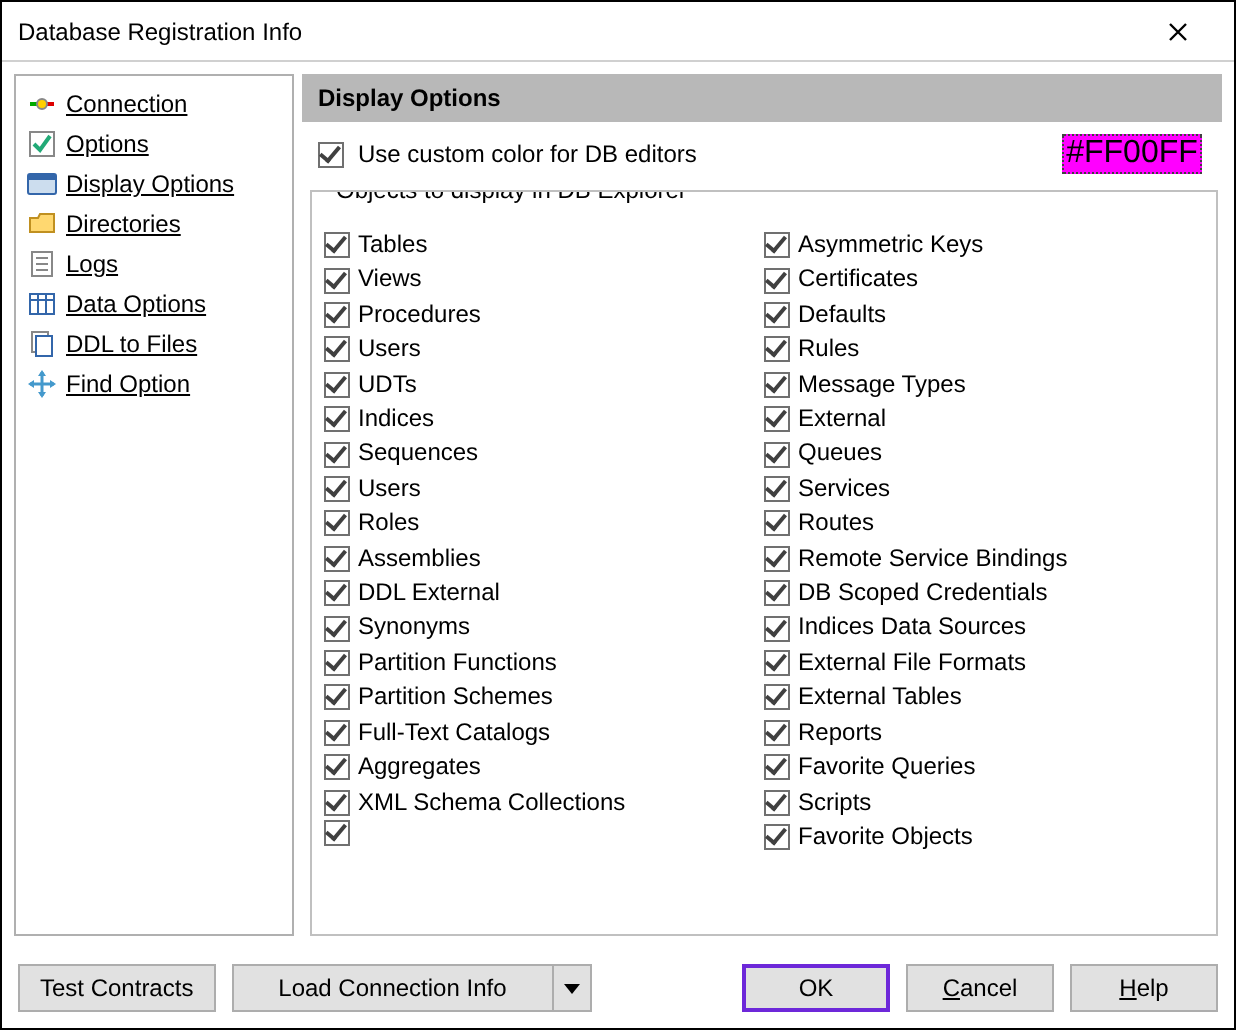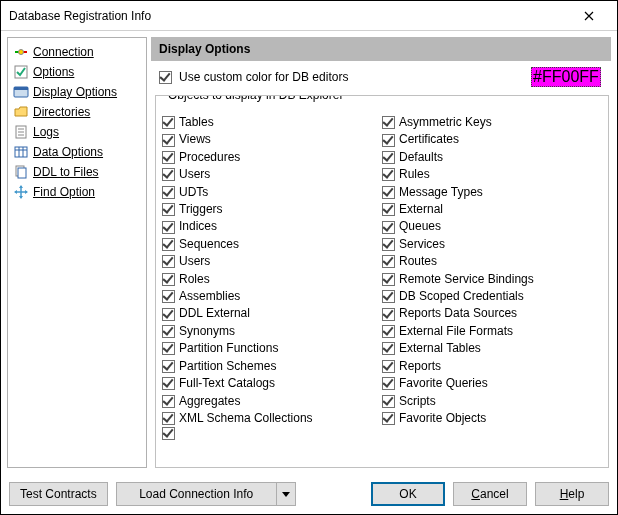--- a/index.html
+++ b/index.html
@@ -20,21 +20,21 @@
   .color-swatch { width:70px; height:20px; background:#FF00FF; border:1px dotted #404040; text-align:center; line-height:18px; font-size:16px; margin-right:6px; }
   .fieldset { border:1px solid #c0c0c0; margin:2px 2px 0 4px; padding:18px 6px 6px 6px; position:relative; flex:1; overflow:hidden; }
   .fieldset .legend { position:absolute; top:-8px; left:8px; background:#fff; padding:0 4px; font-size:12px; }
   .checks { display:flex; }
   .col { flex:1; display:flex; flex-direction:column; gap:0; }
   .chk { display:flex; align-items:center; gap:4px; line-height:17.4px; white-space:nowrap; }
   .chk input { margin:0; width:13px; height:13px; accent-color:#404040; }
   .footer { height:40px; border-top:0; display:flex; align-items:center; padding:6px 8px; gap:8px; }
   .footer .spacer { flex:1; }
   button.btn { font-family:inherit; font-size:12px; background:#e1e1e1; border:1px solid #adadad; padding:3px 10px; min-width:74px; height:24px; cursor:pointer; }
-  button.btn.primary { border:2px solid #0369a1; background:#e1e1e1; }
+  button.btn.primary { border:2px solid #6d28d9; background:#e1e1e1; }
   .btn-wide { min-width:120px; }
   .load-conn { display:flex; }
   .load-conn button.main-btn { min-width:160px; border-right:0; }
   .load-conn button.drop { min-width:20px; width:20px; padding:0; }
   input[type=checkbox] { appearance:none; width:13px; height:13px; border:1px solid #707070; background:#fff; position:relative; }
   input[type=checkbox]:checked::after { content:""; position:absolute; left:2px; top:-1px; width:4px; height:8px; border:solid #404040; border-width:0 2px 2px 0; transform:rotate(40deg); }
   .u { text-decoration:underline; }
 </style>
 </head>
 <body>
@@ -165,24 +165,20 @@
               <label class="chk">
                 <input type="checkbox" checked="" style="">
                 <span>Users</span>
               </label>
               <label class="chk">
                 <input type="checkbox" checked="" style="">
                 <span>UDTs</span>
               </label>
               <label class="chk">
                 <input type="checkbox" checked="" style="">
-                <span>Triggers</span>
-              </label>
-              <label class="chk">
-                <input type="checkbox" checked="" style="">
                 <span>Indices</span>
               </label>
               <label class="chk">
                 <input type="checkbox" checked="" style="">
                 <span>Sequences</span>
               </label>
               <label class="chk">
                 <input type="checkbox" checked="" style="">
                 <span>Users</span>
               </label>
@@ -266,21 +262,21 @@
               <label class="chk">
                 <input type="checkbox" checked="" style="">
                 <span>Remote Service Bindings</span>
               </label>
               <label class="chk">
                 <input type="checkbox" checked="" style="">
                 <span>DB Scoped Credentials</span>
               </label>
               <label class="chk">
                 <input type="checkbox" checked="" style="">
-                <span>Reports Data Sources</span>
+                <span>Indices Data Sources</span>
               </label>
               <label class="chk">
                 <input type="checkbox" checked="" style="">
                 <span>External File Formats</span>
               </label>
               <label class="chk">
                 <input type="checkbox" checked="" style="">
                 <span>External Tables</span>
               </label>
               <label class="chk">

